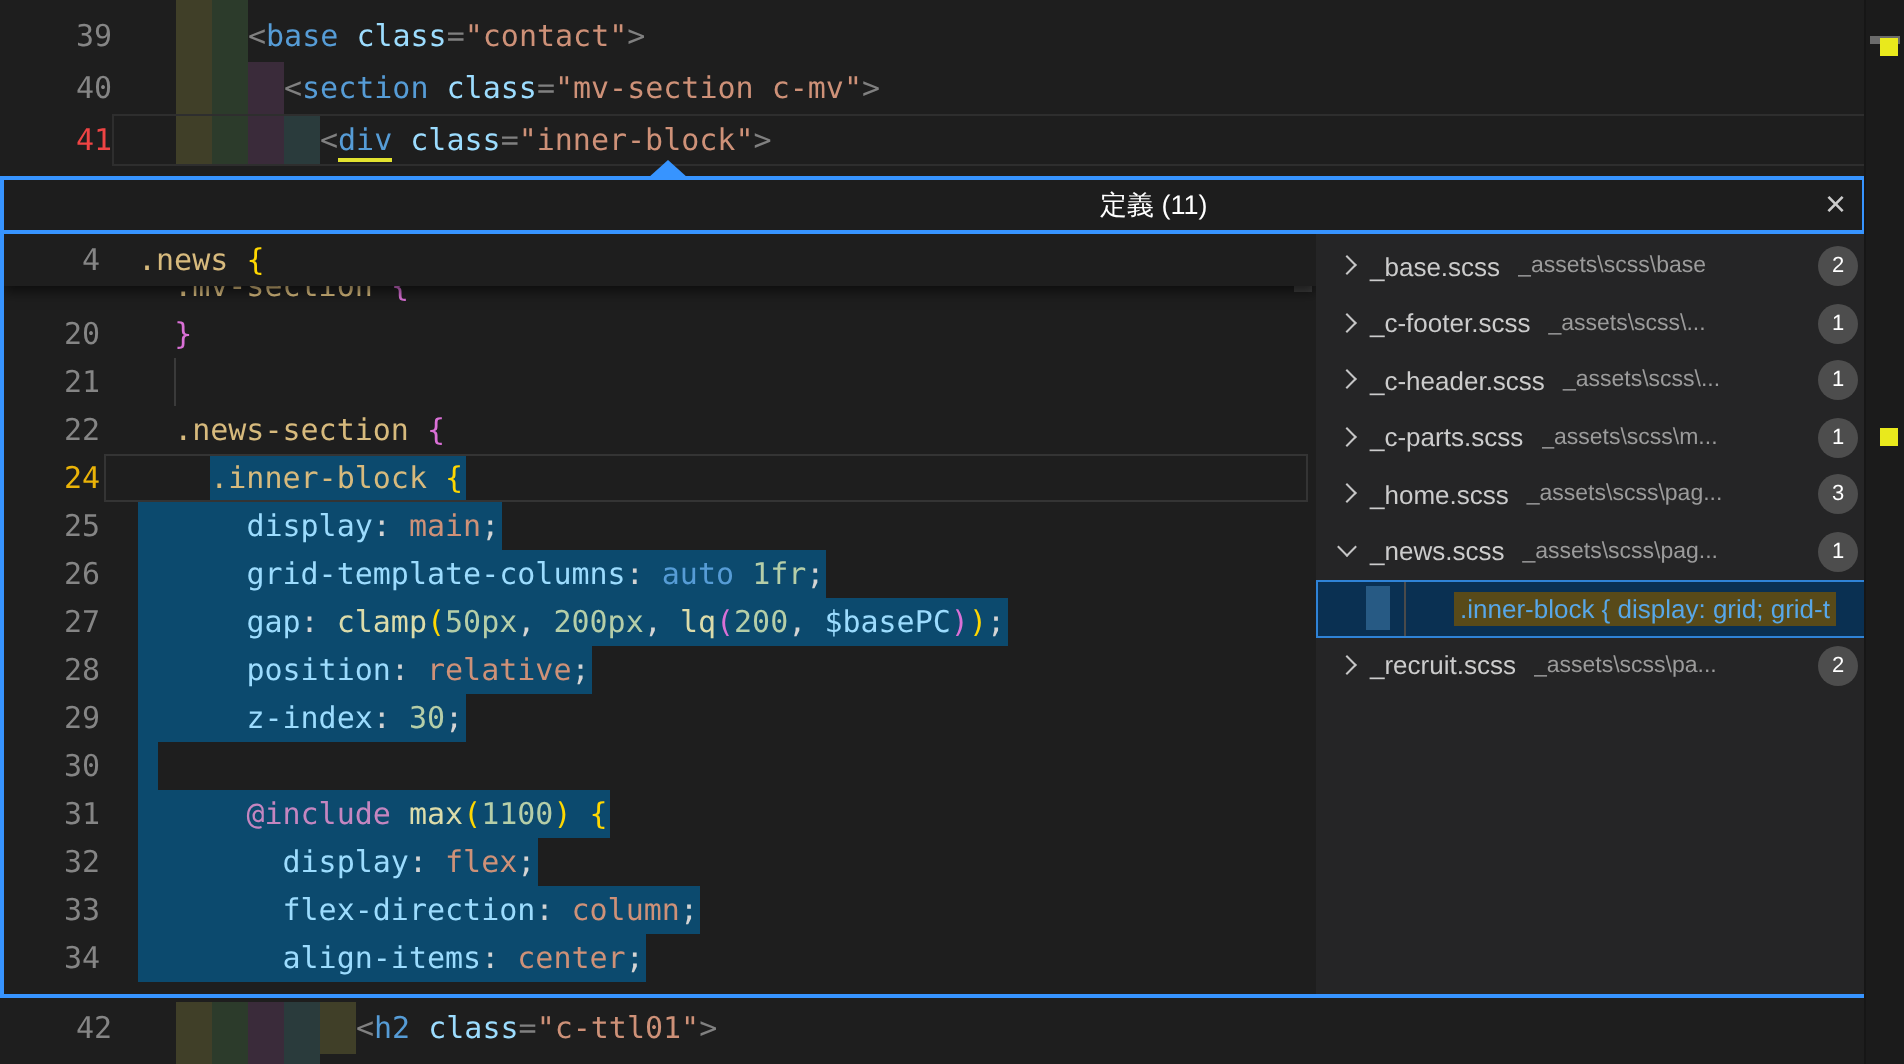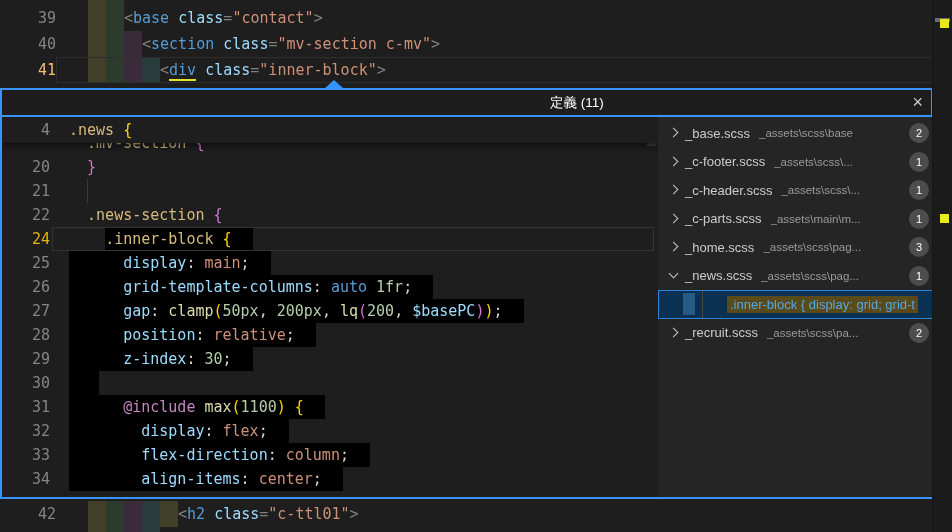--- a/index.html
+++ b/index.html
@@ -5,21 +5,21 @@
   html,body{margin:0;padding:0;background:#111;}
   .screen{position:relative;width:952px;height:532px;overflow:hidden;background:#1e1e1e;
           font-family:"DejaVu Sans Mono",monospace;font-size:15px;color:#d4d4d4;}
 
   
   .erow{height:26px;line-height:26px;display:flex;position:relative;}
   .gnum{width:56px;text-align:right;color:#858585;flex:none;}
   .blocks{display:flex;margin-left:32px;flex:none;}
   .iblk{width:18px;height:26px;display:block;}
   .codetx{white-space:pre;}
-  .erow.cur .gnum{color:#fdba74;}
+  .erow.cur .gnum{color:#ef4444;}
   .erow.cur::after{content:"";position:absolute;left:56px;right:0;top:0;bottom:0;
                    border:1px solid #2e2e2e;pointer-events:none;}
   .uline{border-bottom:2px solid #e3e330;}
 
   .top-editor{position:absolute;top:0;left:0;right:19px;height:88px;overflow:hidden;}
   .top-editor .shift{margin-top:-21px;}
   .bottom-editor{position:absolute;top:499px;left:0;right:19px;height:33px;overflow:hidden;}
   .bottom-editor .shift{margin-top:2px;}
 
   
@@ -38,21 +38,21 @@
   
   .peek-code{width:656px;flex:none;position:relative;overflow:hidden;background:#1e1e1e;}
   .pcontent{padding-top:14px;}
   .prow{height:24px;line-height:24px;display:flex;position:relative;}
   .prow .gnum{width:48px;}
   .prow .codetx{margin-left:19px;}
   .prow.guide::before{content:"";position:absolute;left:85px;top:0;bottom:0;width:1px;background:#3a3a3a;}
   .prow.cur .gnum{color:#eab308;}
   .prow.cur::after{content:"";position:absolute;left:50px;right:4px;top:0;bottom:0;
                    border:1px solid #343434;pointer-events:none;}
-  .mhl{background:#000000;padding-right:21px;display:inline-block;text-align:center;}
+  .mhl{background:#0c4a6e;padding-right:1px;display:inline-block;text-align:center;}
   .sticky{position:absolute;top:0;left:0;right:0;height:26px;background:#1e1e1e;z-index:4;
           box-shadow:0 3px 6px rgba(0,0,0,.55);}
   .sticky .prow{height:26px;line-height:26px;}
   .pscroll{position:absolute;right:2px;top:1px;width:9px;height:28px;background:rgba(121,121,121,.35);}
 
   
   .peek-tree{width:277px;flex:none;background:#252526;padding-top:2px;box-sizing:border-box;
              font-family:"Liberation Sans",sans-serif;font-size:13px;color:#cccccc;overflow:hidden;}
   .trow{height:28.5px;display:flex;align-items:center;position:relative;padding-left:8px;
         box-sizing:border-box;overflow:hidden;white-space:nowrap;}
@@ -224,21 +224,21 @@
   </div>
           <div class="trow">
     <span class="chev"></span>
     <span class="tname">_c-header.scss</span>
     <span class="tpath">_assets\scss\...</span>
     <span class="tbadge">1</span>
   </div>
           <div class="trow">
     <span class="chev"></span>
     <span class="tname">_c-parts.scss</span>
-    <span class="tpath">_assets\main\m...</span>
+    <span class="tpath">_assets\scss\m...</span>
     <span class="tbadge">1</span>
   </div>
           <div class="trow">
     <span class="chev"></span>
     <span class="tname">_home.scss</span>
     <span class="tpath">_assets\scss\pag...</span>
     <span class="tbadge">3</span>
   </div>
           <div class="trow expanded">
     <span class="chev"></span>

